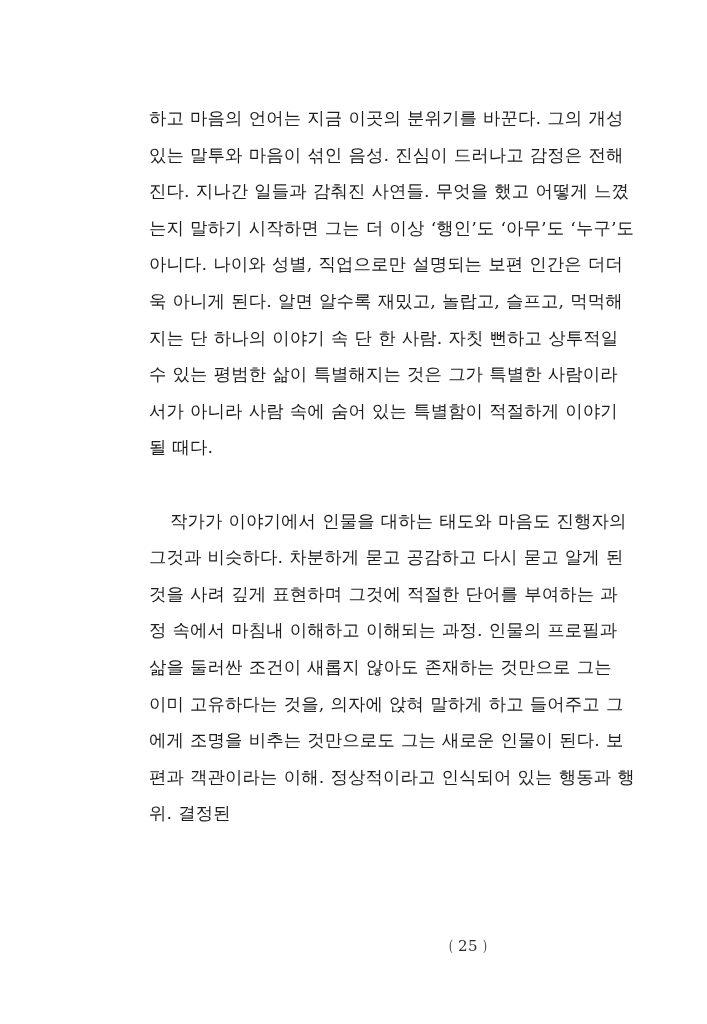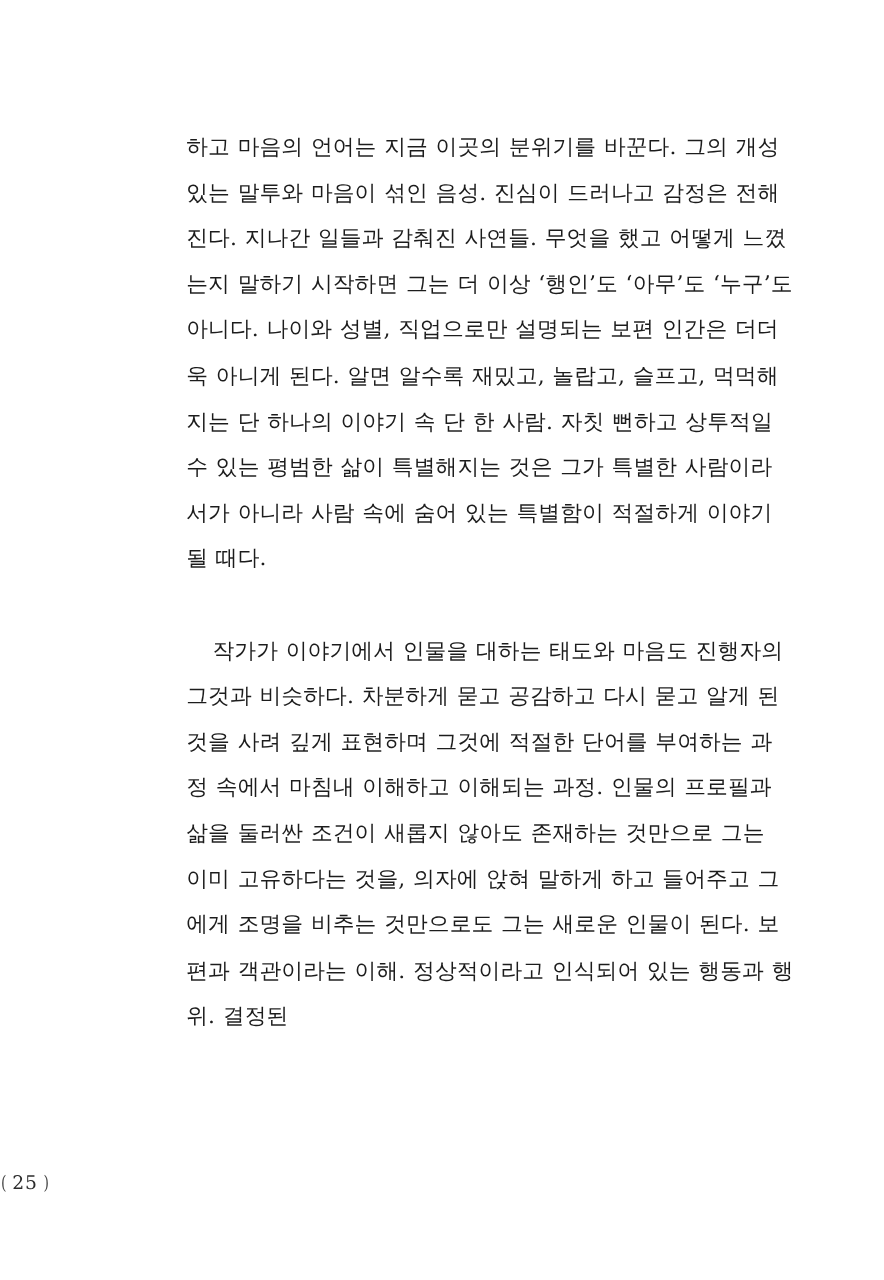--- a/index.html
+++ b/index.html
@@ -53,21 +53,21 @@
 
   .para-gap {
     height: 36.6px;
   }
 
   .page-number {
     position: absolute;
     left: 0;
     top: 935px;
     width: 596px;
-    text-align: left;
+    text-align: right;
     padding-right: 108px;
     box-sizing: border-box;
     color: #2b2b2b;
     font-size: 15px;
     line-height: 20px;
     font-family: "DejaVu Serif", "Liberation Serif", serif;
   }
 
   .page-number .brk {
     display: inline-block;

